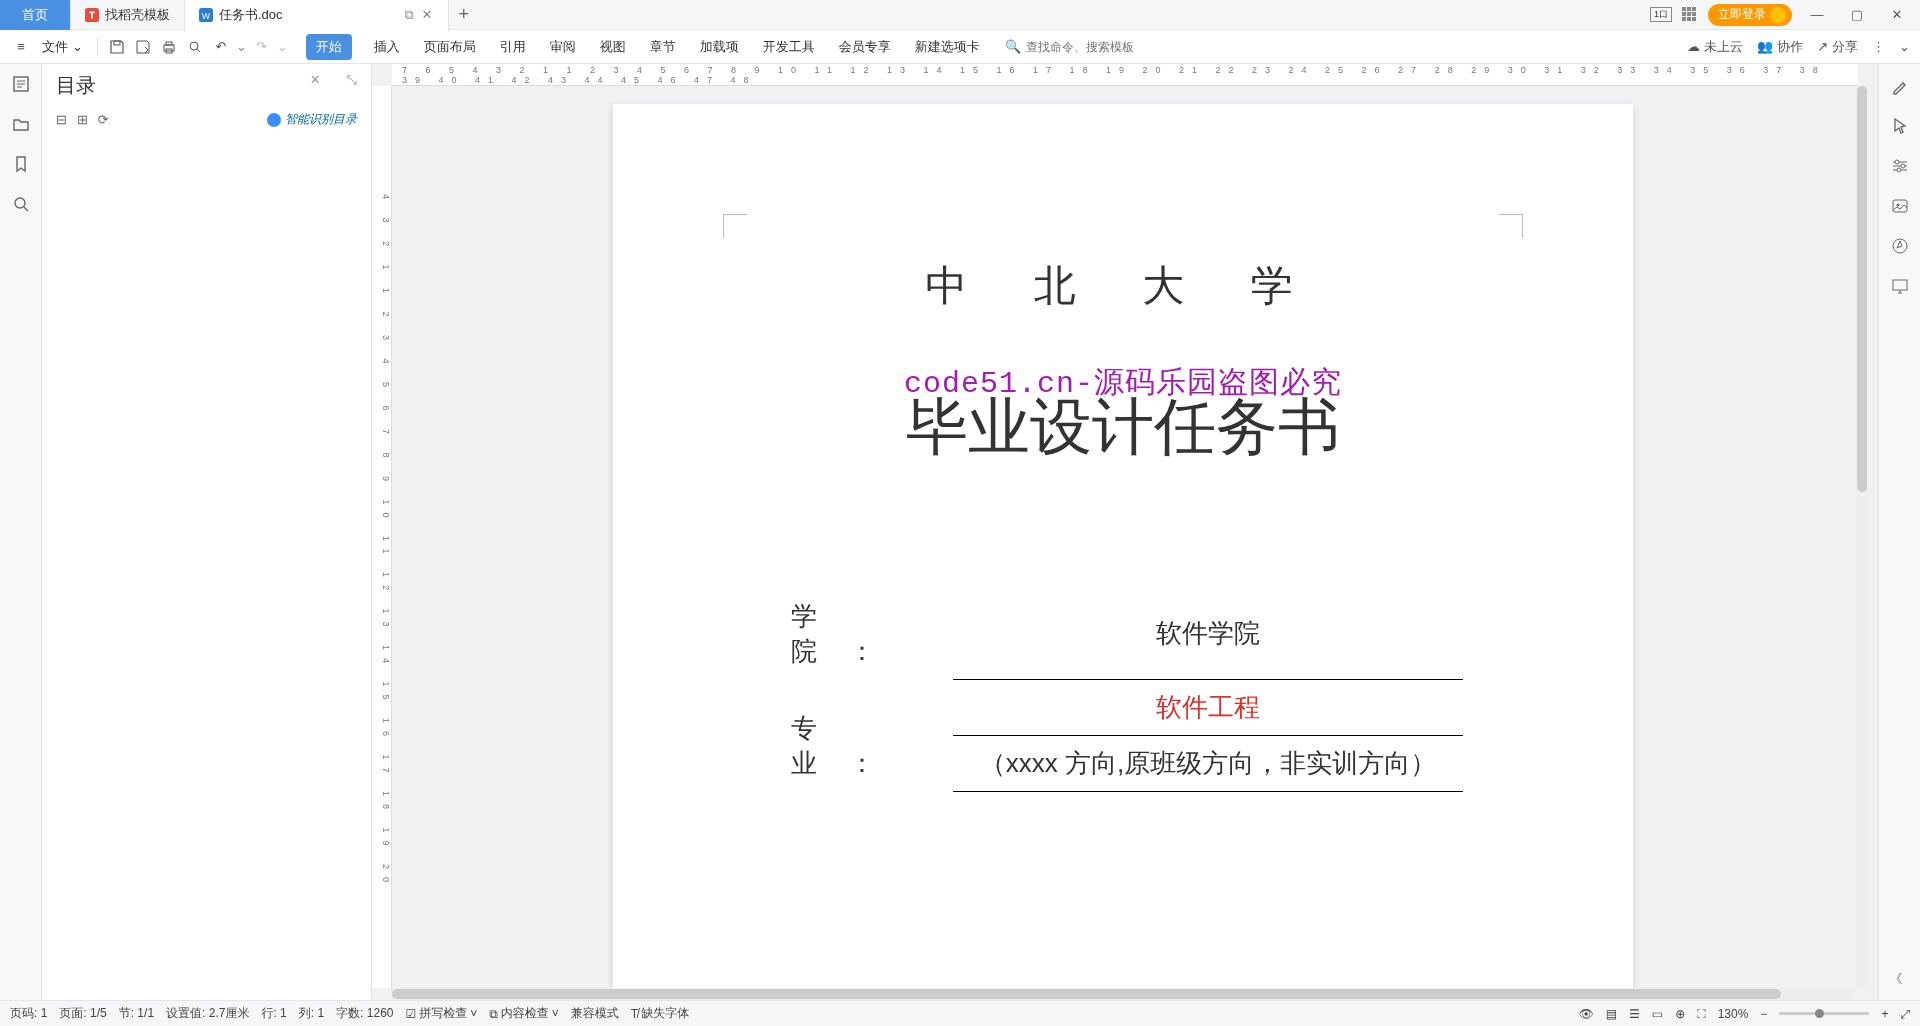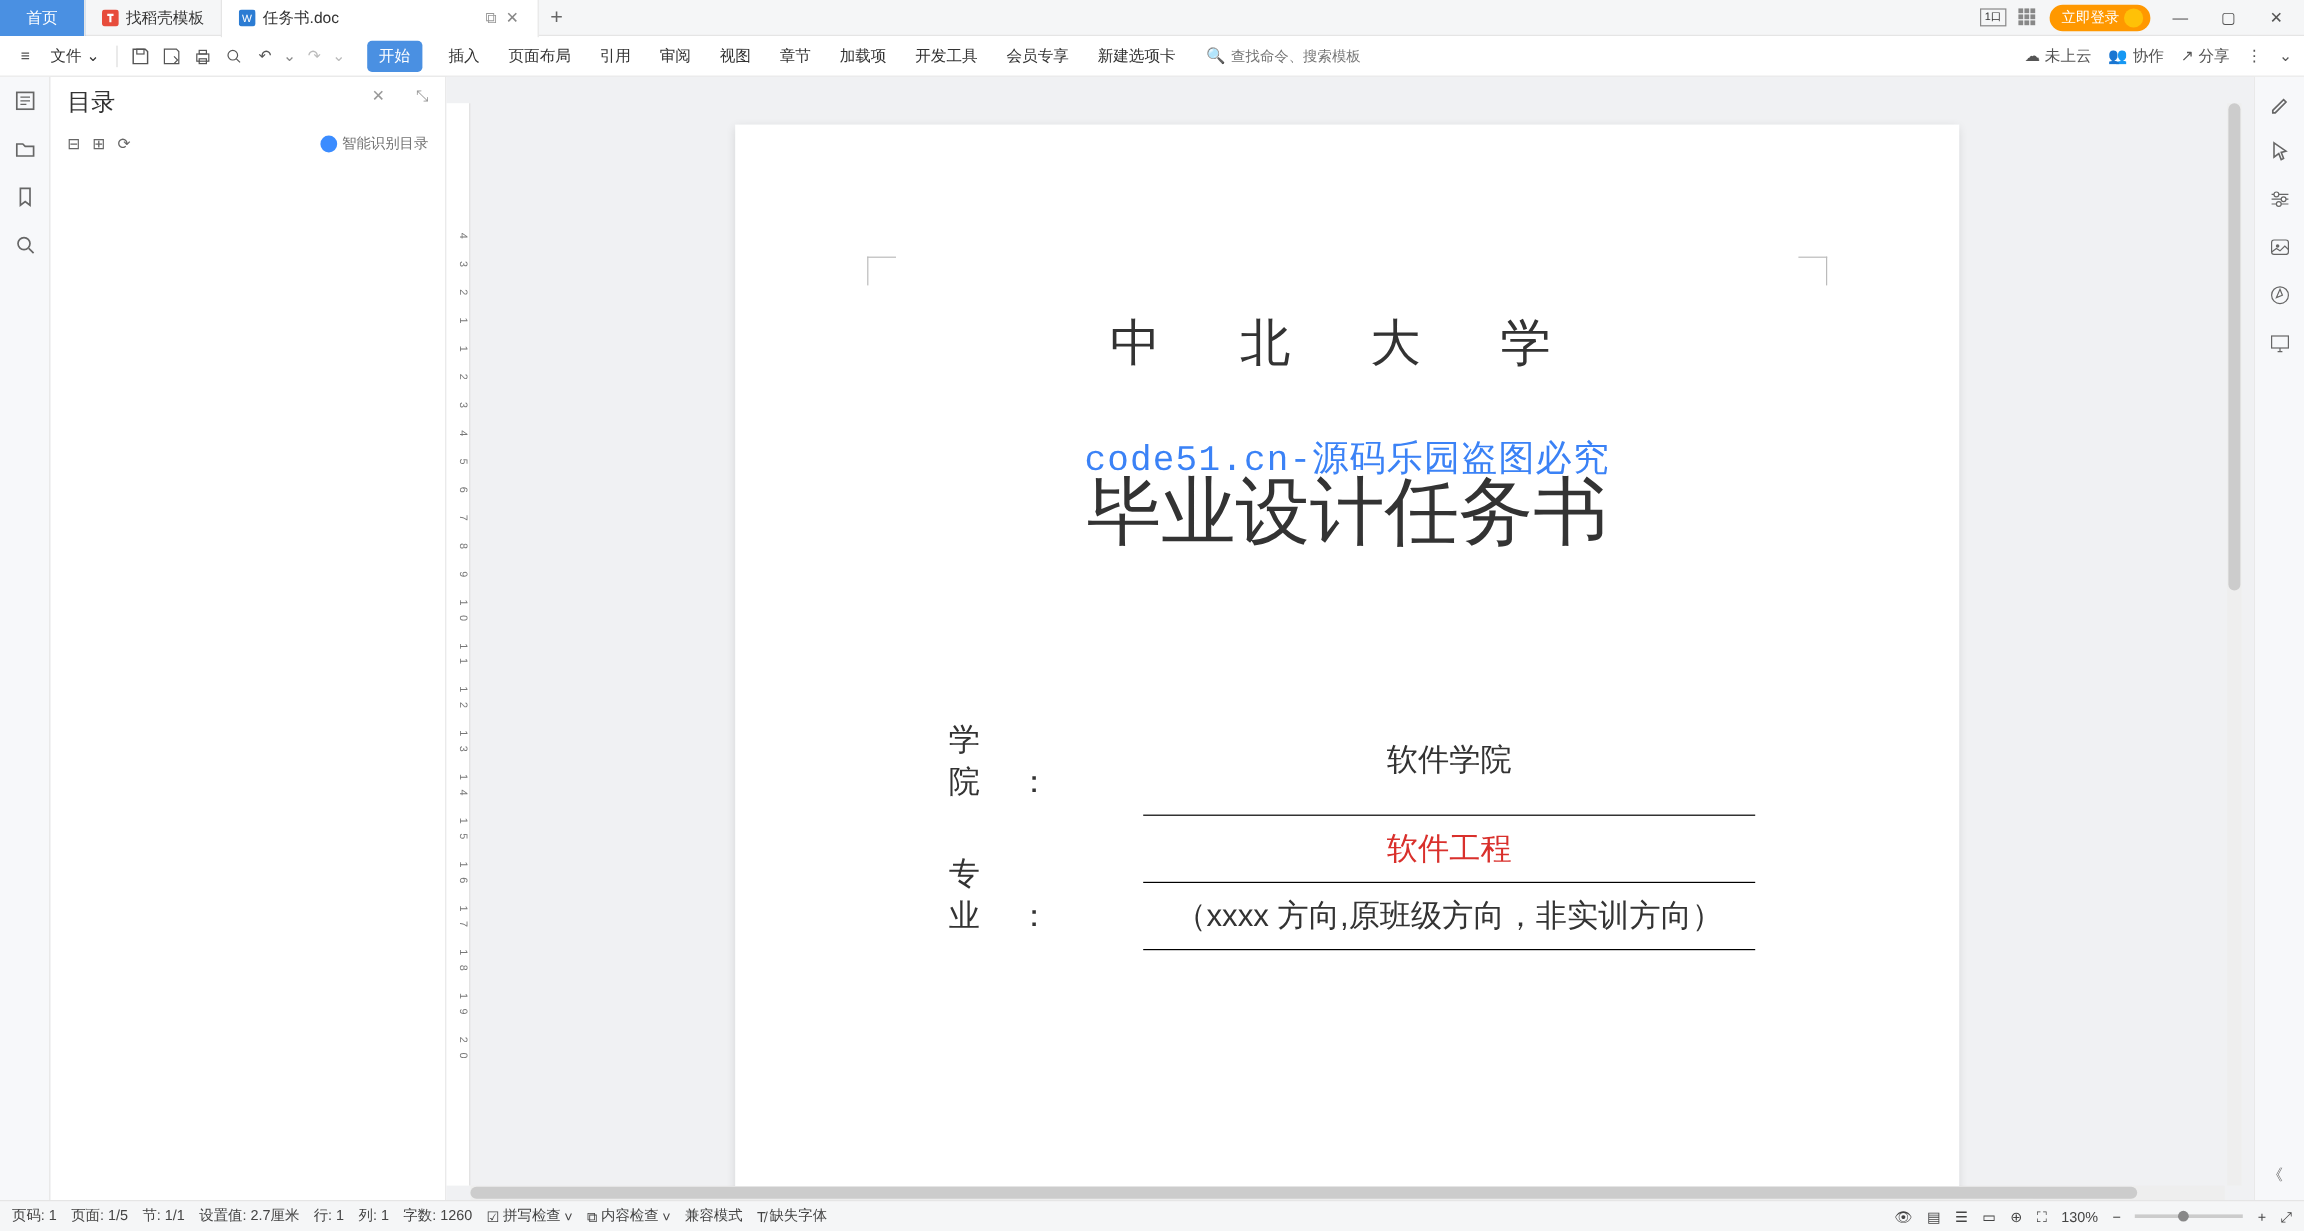--- a/index.html
+++ b/index.html
@@ -32,33 +32,33 @@
 
 .workspace { display:flex; height:calc(1026px - 30px - 34px - 26px); }
 .leftrail { width:42px; background:#f7f8fa; border-right:1px solid #e5e5e5; display:flex; flex-direction:column; align-items:center; padding-top:10px; gap:20px; }
 .rail-ic { width:20px; height:20px; color:#666; }
 
 .toc-panel { width:330px; border-right:1px solid #e5e5e5; display:flex; flex-direction:column; }
 .toc-head { display:flex; align-items:flex-start; padding:8px 14px; gap:26px; }
 .toc-title { font-size:20px; font-weight:500; flex:1; }
 .toc-toolbar { display:flex; align-items:center; gap:10px; padding:4px 14px 8px; color:#666; }
 .toc-toolbar .spacer { flex:1; }
-.toc-smart { display:flex; align-items:center; gap:4px; color:#737373; font-size:12px; }
+.toc-smart { display:flex; align-items:center; gap:4px; color:#0369a1; font-size:12px;font-style:italic; }
 .dot-blue { width:14px; height:14px; border-radius:50%; background:#3b8cff; display:inline-block; }
 
 .editor { flex:1; position:relative; background:#f0f1f3; overflow:hidden; }
 .hruler { position:absolute; top:0; left:20px; right:20px; height:22px; background:#fff; border-bottom:1px solid #ddd; font-size:9px; color:#777; display:flex; align-items:flex-end; padding-left:10px; letter-spacing:8px; }
 .vruler { position:absolute; top:22px; left:0; width:20px; bottom:12px; background:#fff; border-right:1px solid #ddd; font-size:9px; color:#777; writing-mode:vertical-rl; text-align:center; letter-spacing:8px; padding-top:10px;}
 .page-scroll { position:absolute; top:22px; left:20px; right:24px; bottom:12px; overflow:auto; }
 .page { width:1020px; min-height:900px; background:#fff; margin:18px auto 0; box-shadow:0 2px 8px rgba(0,0,0,.12); position:relative; padding:100px 80px 40px; }
 .page-corner { position:absolute; width:24px; height:24px; border:1px solid #bbb; }
 .page-corner.tl { top:110px; left:110px; border-right:none; border-bottom:none; }
 .page-corner.tr { top:110px; right:110px; border-left:none; border-bottom:none; }
 .doc-line1 { text-align:center; font-family:"KaiTi","STKaiti",serif; font-size:42px; letter-spacing:28px; margin-top:54px; }
-.watermark { text-align:center; color:#3b82f6; font-family:"Courier New",monospace; font-size:30px; margin-top:48px; letter-spacing:1px; }
+.watermark { text-align:center; color:#a21caf; font-family:"Courier New",monospace; font-size:30px; margin-top:48px; letter-spacing:1px; }
 .doc-line2 { text-align:center; font-family:"SimSun",serif; font-size:62px; font-weight:400; margin-top:-18px; }
 .info-table { margin:120px auto 0; width:680px; border-collapse:collapse; font-family:"SimSun",serif; font-size:26px; }
 .info-table td { padding:10px 8px; }
 .info-table .lab { width:170px; letter-spacing:32px; text-align:justify; }
 .info-table .val { border-bottom:1px solid #000; text-align:center; }
 .info-table .val.red { color:#d9302c; }
 .hscroll { position:absolute; left:20px; right:24px; bottom:0; height:12px; background:#eee; }
 .hscroll .thumb { position:absolute; left:0; width:95%; top:1px; bottom:1px; background:#ccc; border-radius:5px; }
 .vscrollbar { position:absolute; right:10px; top:22px; bottom:12px; width:12px; background:#eee; }
 .vscrollbar .thumb { position:absolute; top:0; height:45%; left:1px; right:1px; background:#ccc; border-radius:5px; }
@@ -239,20 +239,21 @@
       <span>⟳</span>
       <span class="spacer"></span>
       <span class="toc-smart">
           <span class="dot-blue"></span>
           <span>智能识别目录</span>
         </span>
     </div>
   </div>
 
   <div class="editor">
+    <div class="hruler">7 6 5 4 3 2 1   1 2 3 4 5 6 7 8 9 10 11 12 13 14 15 16 17 18 19 20 21 22 23 24 25 26 27 28 29 30 31 32 33 34 35 36 37 38 39 40 41 42 43 44 45 46 47 48</div>
     <div class="vruler">4 3 2 1 1 2 3 4 5 6 7 8 9 10 11 12 13 14 15 16 17 18 19 20</div>
     <div class="page-scroll">
       <div class="page">
         <div class="page-corner tl"></div>
         <div class="page-corner tr"></div>
         <div class="doc-line1">中 北 大 学</div>
         <div class="watermark">code51.cn-源码乐园盗图必究</div>
         <div class="doc-line2">毕业设计任务书</div>
         <table class="info-table">
           <tbody>

